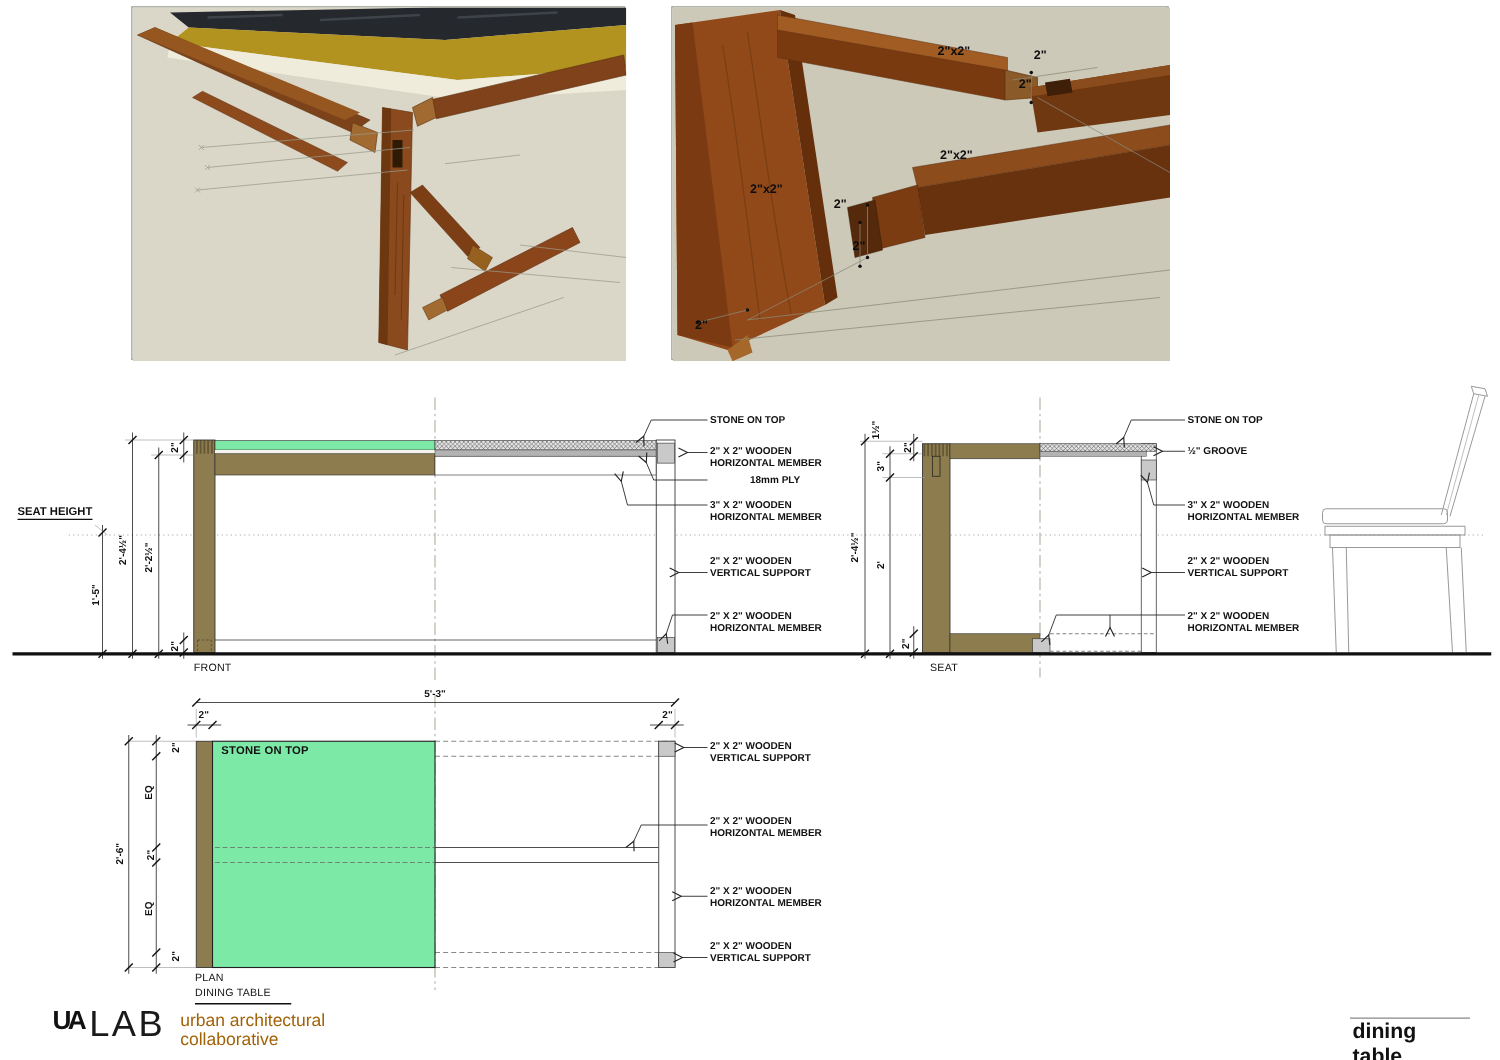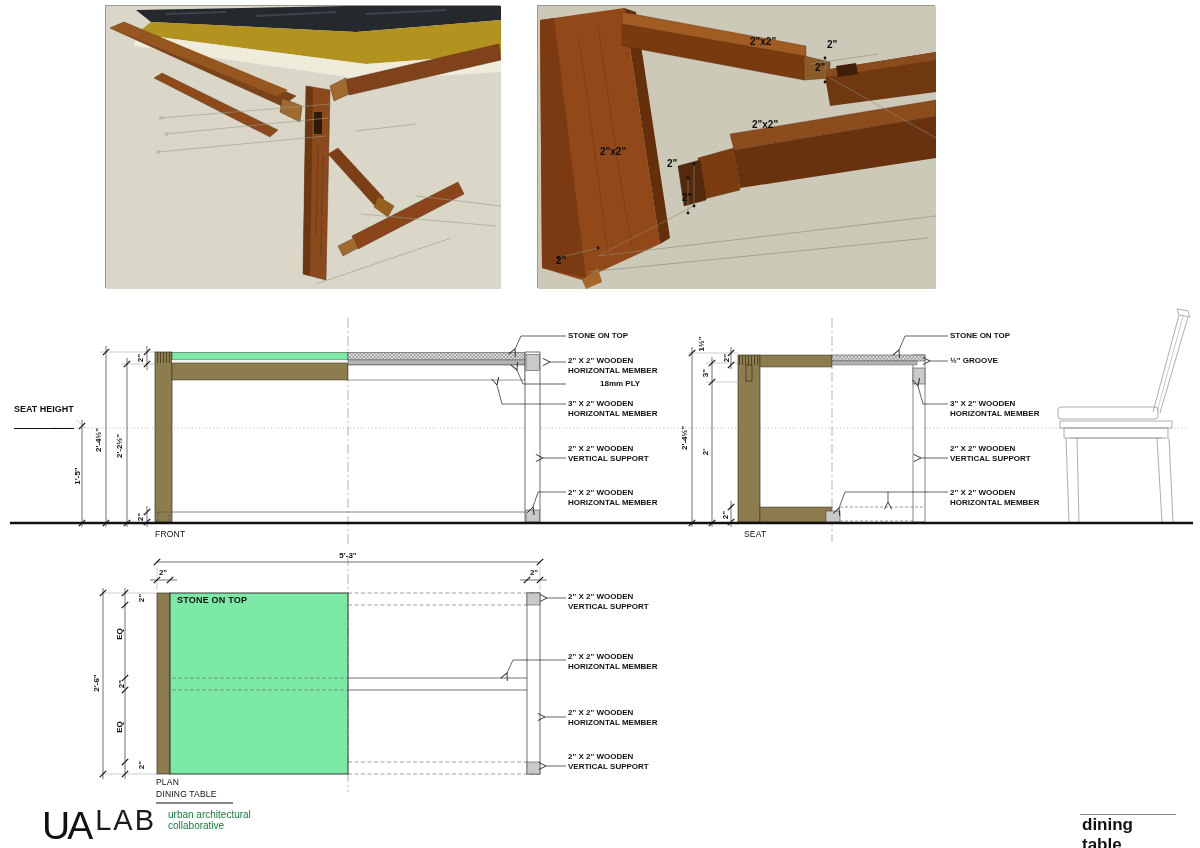--- a/index.html
+++ b/index.html
@@ -7,29 +7,29 @@
        font-family:"Liberation Sans",sans-serif;color:#111;overflow:hidden}
   .abs{position:absolute}
   .dim{position:absolute;font-size:8px;font-weight:bold;white-space:nowrap;
        transform:translate(-50%,-50%) rotate(-90deg)}
   .dimh{position:absolute;font-size:8px;font-weight:bold;white-space:nowrap;
        transform:translate(-50%,-50%)}
   .ann{position:absolute;font-size:8px;font-weight:bold;line-height:1.3;white-space:pre-line}
   .cap{position:absolute;font-size:8.5px;font-weight:normal;letter-spacing:.2px}
   .rlab{position:absolute;font-size:10px;font-weight:bold;color:#0d0d0d}
   .seat-label{position:absolute;left:14px;top:404px;font-size:9px;font-weight:bold;
-       border-bottom:1.2px solid #111;padding-bottom:14px}
+       border-bottom:1.2px solid #111;padding-bottom:1px}
   .stone-label{position:absolute;font-size:9px;font-weight:bold;letter-spacing:.2px}
   .sheet-title{position:absolute;left:1080px;top:814px;width:92px;
        border-top:1px solid #888;border-bottom:1.5px solid #555;
        font-size:17px;font-weight:bold;padding:0 2px 2px 2px}
   .logo{position:absolute;left:42px;top:806px;display:flex;align-items:flex-start}
-  .logo-ua{font-size:39px;font-weight:400;letter-spacing:-3px;line-height:1}
+  .logo-ua{font-size:21px;font-weight:700;letter-spacing:-3px;line-height:1}
   .logo-lab{font-size:29px;font-weight:200;letter-spacing:2px;line-height:1;margin-left:5px;color:#1a1a1a}
-  .logo-text{font-size:10px;line-height:1.1;color:#15803d;margin-left:12px;margin-top:3px}
+  .logo-text{font-size:14px;line-height:1.1;color:#a16207;margin-left:12px;margin-top:3px}
   svg{display:block}
   .render{position:absolute;border:1px solid #9a9a8e;box-sizing:border-box}
 </style>
 </head>
 <body>
 
 <div class="render" style="left:105px;top:5px;width:395px;height:283px">
   <svg width="395" height="283" viewBox="0 0 395 283">
     <rect x="0" y="0" width="395" height="283" fill="#dbd7c8"></rect>
 

